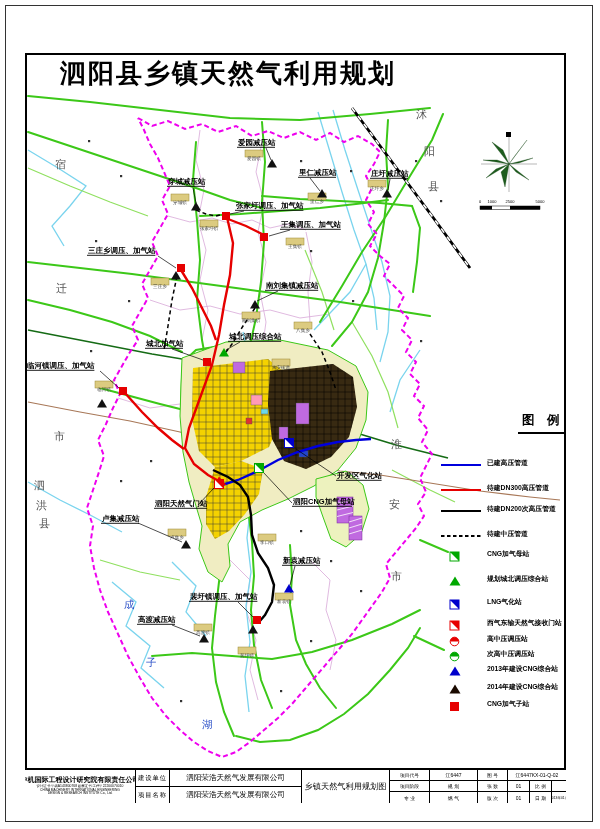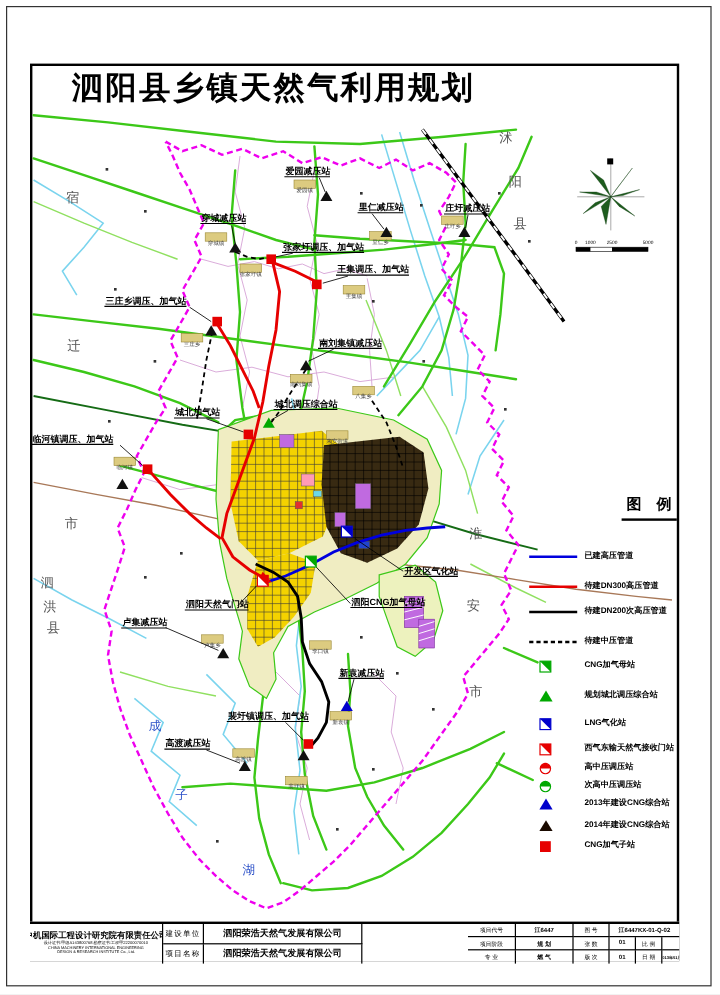--- a/index.html
+++ b/index.html
@@ -19,21 +19,21 @@
         font-family:"Liberation Serif",serif;margin-left:47px;}
   .lrow{position:absolute;left:2px;height:13px;display:flex;align-items:center;}
   .lsym{flex:0 0 48px;width:48px;height:12px;}
   .llab{font-size:6.8px;color:#000;white-space:nowrap;font-weight:600;}
   
   .tb{position:absolute;left:25px;top:768px;width:541px;height:33px;box-sizing:border-box;
         border-top:2px solid #000;background:#fff;}
   .tb .cell{position:absolute;box-sizing:border-box;border-right:1px solid #000;
         display:flex;align-items:center;justify-content:center;overflow:hidden;color:#000;}
   .tb .bb{border-bottom:1px solid #000;}
-  .magenta{color:#d400d4;font-weight:bold;}
+  .magenta{color:#d400d4;font-weight:normal;}
   .company{flex-direction:column;justify-content:center;line-height:1;}
   .company .nm{font-size:7px;font-weight:bold;font-family:"Liberation Serif",serif;white-space:nowrap;}
   .company .ct{font-size:3.4px;margin-top:1px;white-space:nowrap;}
   .company .en{font-size:3.4px;white-space:nowrap;transform:scale(.95);}
   .lab{font-size:6.3px;letter-spacing:1px;}
   .val{font-size:7.6px;white-space:nowrap;}
   .dname{font-size:8.2px;white-space:nowrap;}
   .glab{font-size:4.8px;white-space:nowrap;}
   .gval{font-size:5px;white-space:nowrap;}
   .gval.sm{font-size:3.4px;}
@@ -504,20 +504,21 @@
     <div class="cell company" style="left:0;top:0;width:111px;height:33px;">
       <div class="nm">中机国际工程设计研究院有限责任公司</div>
       <div class="ct">设计证书:甲级A143800768  勘察证书:工程甲22200070010</div>
       <div class="en">CHINA MACHINERY INTERNATIONAL ENGINEERING</div>
       <div class="en">DESIGN &amp; RESEARCH INSTITUTE Co., Ltd.</div>
     </div>
     <div class="cell lab bb" style="left:111px;top:0;width:34px;height:17px;">建设单位</div>
     <div class="cell lab" style="left:111px;top:17px;width:34px;height:16px;">项目名称</div>
     <div class="cell val magenta bb" style="left:145px;top:0;width:132px;height:17px;">泗阳荣浩天然气发展有限公司</div>
     <div class="cell val magenta" style="left:145px;top:17px;width:132px;height:16px;">泗阳荣浩天然气发展有限公司</div>
+    <div class="cell dname magenta" style="left:277px;top:0;width:88px;height:33px;">乡镇天然气利用规划图</div>
 
     <div class="cell glab bb" style="left:365px;top:0;width:40px;height:11px;">项目代号</div>
     <div class="cell gval magenta bb" style="left:405px;top:0;width:48px;height:11px;">江6447</div>
     <div class="cell glab bb" style="left:453px;top:0;width:30px;height:11px;">图 号</div>
     <div class="cell gval magenta bb" style="left:483px;top:0;width:58px;height:11px;border-right:none;">江6447KX-01-Q-02</div>
 
     <div class="cell glab bb" style="left:365px;top:11px;width:40px;height:11px;">项目阶段</div>
     <div class="cell gval magenta bb" style="left:405px;top:11px;width:48px;height:11px;">规 划</div>
     <div class="cell glab bb" style="left:453px;top:11px;width:30px;height:11px;">张 数</div>
     <div class="cell gval magenta bb" style="left:483px;top:11px;width:22px;height:11px;">01</div>

